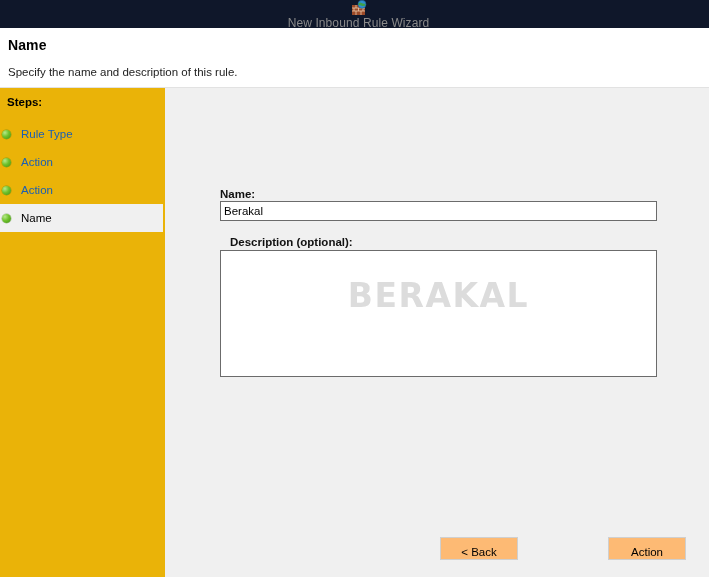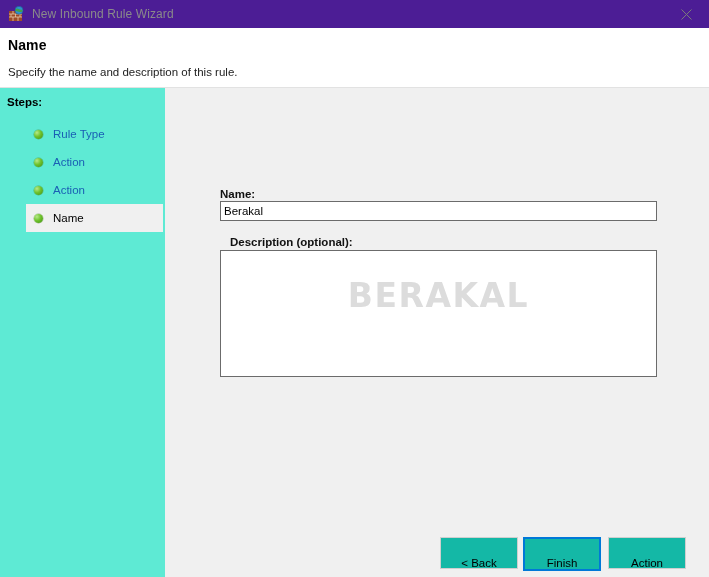--- a/index.html
+++ b/index.html
@@ -21,23 +21,24 @@
     height: 577px;
     background: #ffffff;
     box-sizing: border-box;
   }
 
   
   .titlebar {
     position: absolute;
     left: 0; top: 0;
     width: 709px; height: 28px;
-    background: #4c1d95;
+    background: #0f172a;
     display: flex;
     align-items: center;
+    flex-direction: column;
   }
   .title-icon {
     width: 16px; height: 16px;
     margin-left: 8px;
     position: relative;
     flex: 0 0 auto;
   }
   .title-text {
     margin-left: 8px;
     font-size: 12px;
@@ -81,44 +82,43 @@
     left: 0; top: 87px;
     width: 709px; height: 1px;
     background: #e2e2e2;
   }
 
   
   .sidebar {
     position: absolute;
     left: 0; top: 88px;
     width: 192px; height: 489px;
-    background: #5eead4;
+    background: #eab308;
     border-right: 1px solid #dedede;
     box-sizing: border-box;
   }
   .steps-title {
     position: absolute;
     left: 7px; top: 8px;
     font-size: 11.5px;
     font-weight: bold;
     color: #000000;
   }
   .steps-list {
     position: absolute;
     left: 0; top: 32px;
     width: 163px;
   }
   .step-item {
     position: relative;
     height: 28px;
     display: flex;
     align-items: center;
-    padding-left: 8px;
-    box-sizing: border-box;
-    margin-left: 26px;
+    padding-left: 2px;
+    box-sizing: border-box;
   }
   .step-item.current {
     background: #f0f0f0;
   }
   .bullet {
     width: 9px; height: 9px;
     border-radius: 50%;
     flex: 0 0 auto;
     background: radial-gradient(circle at 32% 30%, #b6e98a 0%, #6fc22c 45%, #3f8e12 100%);
     box-shadow: 0 0 0 0.5px rgba(60,120,20,0.45);
@@ -192,29 +192,29 @@
   
   .buttons {
     position: absolute;
     left: 0; top: 449px;
     width: 544px; height: 40px;
   }
   .btn {
     position: absolute;
     top: 0;
     width: 78px; height: 23px;
-    background: #14b8a6;
+    background: #fdba74;
     border: 1px solid #cfcfcf;
     box-sizing: border-box;
     font-family: "Liberation Sans", sans-serif;
     font-size: 11.5px;
     color: #000000;
     text-align: center;
     line-height: 21px;
-    padding: 15px;
+    padding: 4px;
   }
   .btn-back   { left: 275px; }
   .btn-finish { left: 358px; border: 2px solid #0078d7; line-height: 19px; }
   .btn-cancel { left: 443px; }
 </style>
 </head>
 <body>
 
 <div class="window">
 
@@ -287,19 +287,18 @@
     <div class="field-label label-name">Name:</div>
     <input class="name-input" type="text" value="Berakal" style="">
 
     <div class="field-label label-desc">Description (optional):</div>
     <div class="desc-box">
       <div class="watermark">BERAKAL</div>
     </div>
 
     <div class="buttons">
       <button class="btn btn-back">&lt; Back</button>
-      <button class="btn btn-finish">Finish</button>
       <button class="btn btn-cancel">Action</button>
     </div>
 
   </div>
 
 </div>
 
 </body></html>

